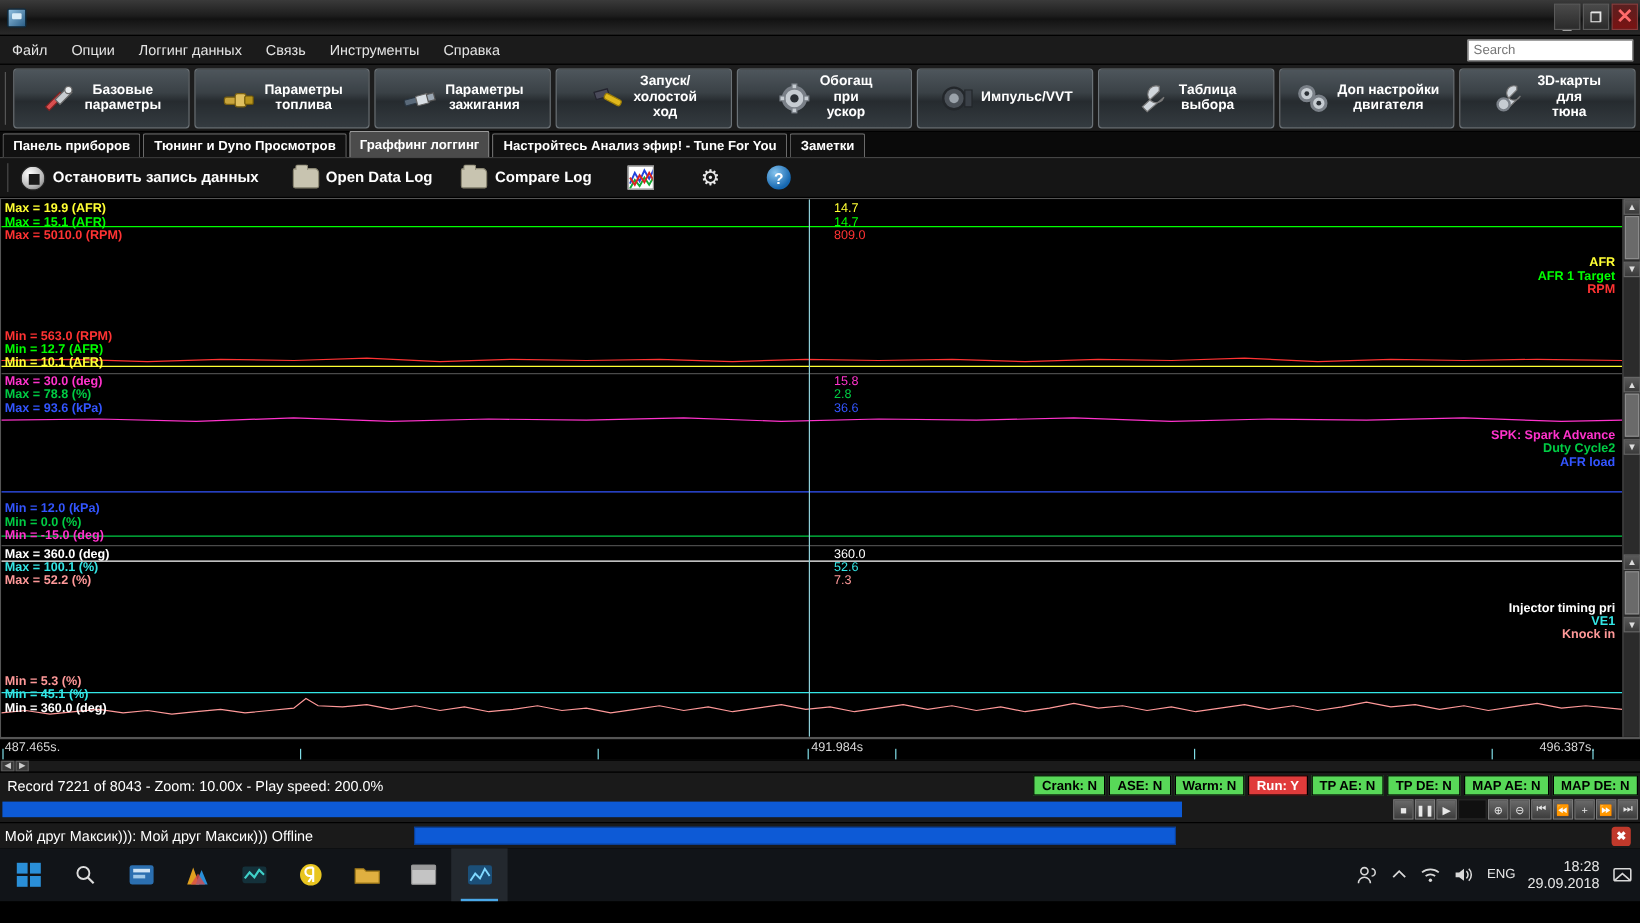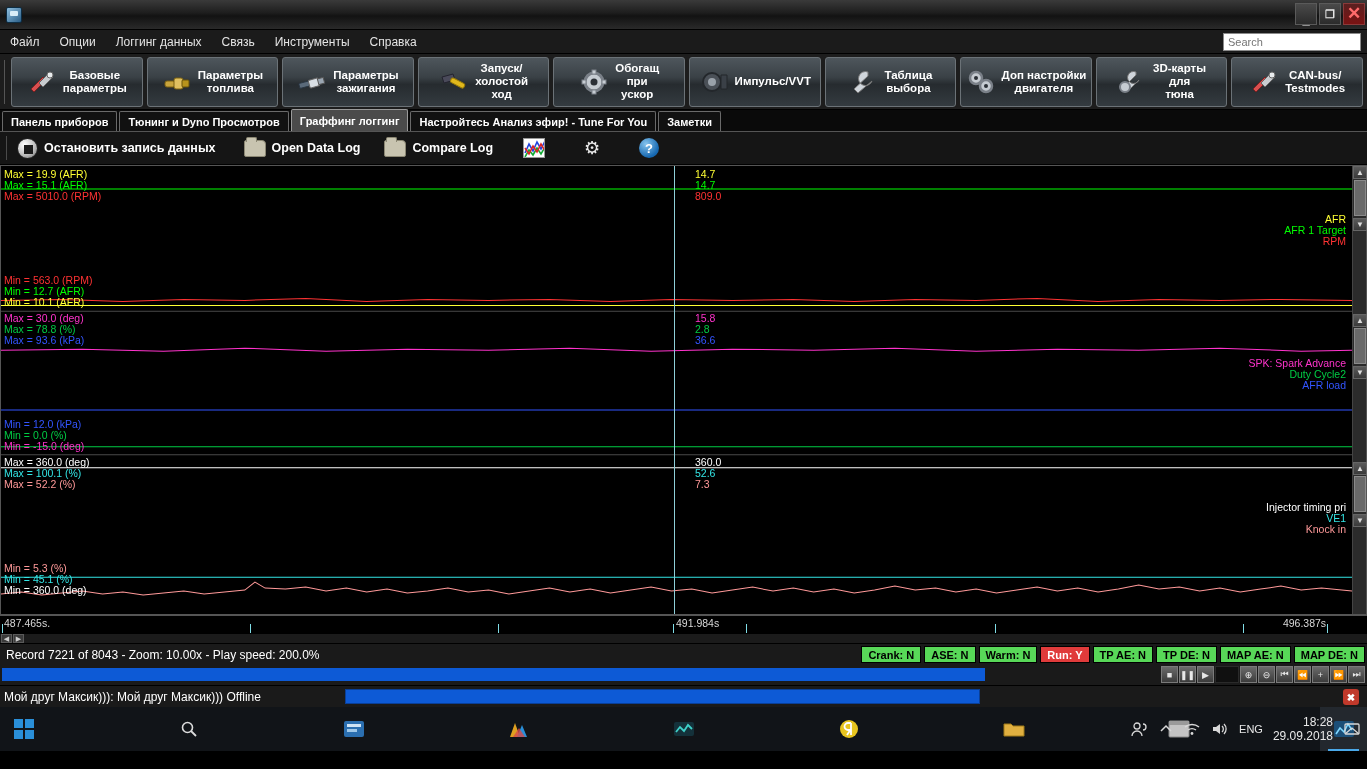--- a/index.html
+++ b/index.html
@@ -125,21 +125,21 @@
   
   .graph-wrap {
     position: relative; height: 450px; background: #000;
     border: 1px solid #555; margin: 0;
     display: flex;
   }
   .graph-canvas { position: relative; flex: 1 1 auto; overflow: hidden; background:#000; }
   .pane-labels-left { position: absolute; left: 3px; top: 0; line-height: 11.2px; }
   .pane-labels-right { position: absolute; right: 6px; top: 0; line-height: 11.2px; text-align: right; margin-top: 45px; }
   .pane-cursor-vals { position: absolute; left: 678px; top: 0; line-height: 11.2px; margin-left: 16px; }
-  .lbl-line { font-size: 10.5px; font-weight: normal; white-space: nowrap; font-family: "Liberation Sans", sans-serif; }
+  .lbl-line { font-size: 10.5px; font-weight: bold; white-space: nowrap; font-family: "Liberation Sans", sans-serif; }
 
   .cursor-line {
     position: absolute; top: 0; bottom: 0; width: 1px; background: #8ecfd8;
   }
 
   
   .trace-svg { position:absolute; left:0; top:0; width:100%; height:100%; }
 
   
   .time-axis {
@@ -178,21 +178,21 @@
   .tbtn { width:17px; height:17px; background:linear-gradient(to bottom,#6a6a6a,#3c3c3c); border:1px solid #7a7a7a; color:#e8e8e8; font-size:9px; display:flex; align-items:center; justify-content:center; cursor:pointer;}
   .tbtn.dark { background:#101010; border-color:#2a2a2a; }
 
   
   .connrow { height: 22px; background:#1a1a1a; display:flex; align-items:center; position:relative; border-top:1px solid #000;}
   .conn-text { color:#fff; font-size:12px; padding-left:4px; white-space:nowrap;}
   .conn-bar { position:absolute; left:345px; top:3px; width:635px; height:15px; background:#0d5ad6; border:1px solid #0a3f96;}
   .conn-icon { position:absolute; right:8px; top:3px; width:16px; height:16px; background:#c0392b; border-radius:3px; display:flex; align-items:center; justify-content:center; color:#fff; font-size:10px; font-weight:bold;}
 
   
-  .taskbar { height: 44px; background:#111418; display:flex; align-items:center; position:relative;justify-content:space-between; }
+  .taskbar { height: 44px; background:#111418; display:flex; align-items:center; position:relative; }
   .tb-item { width: 47px; height:44px; display:flex; align-items:center; justify-content:center; cursor:pointer; position:relative;}
   .tb-item.active { background:#23282e; }
   .tb-item.active::after{content:""; position:absolute; bottom:0; left:8px; right:8px; height:2px; background:#4aa8e8;}
   .tray { position:absolute; right:0; top:0; height:44px; display:flex; align-items:center; gap:10px; padding-right:6px; color:#e8e8e8; font-size:11px;}
   .clock { text-align:right; line-height:14px; font-size:12px; }
   .win-logo { width:20px; height:20px; display:grid; grid-template-columns:1fr 1fr; grid-template-rows:1fr 1fr; gap:2px;}
   .win-logo i { background:#2a8fd8; display:block;}
 </style>
 </head>
 <body>
@@ -330,31 +330,20 @@
       <svg viewBox="0 0 30 26" width="30" height="26">
         <path d="M19 3 a6 6 0 1 0 3 8 L11 22 L7 18 L19 6 Z" fill="#cfd5db" stroke="#777"></path>
         <circle cx="8" cy="18" r="5" fill="#c6ccd2" stroke="#7a8088" stroke-width="2"></circle>
       </svg>
     </div>
     <div class="lbl">3D-карты
 для
 тюна</div>
   </div>
 
-  <div class="bigbtn">
-    <div class="bigicon">
-      <svg viewBox="0 0 30 26" width="30" height="26">
-        <path d="M4 20 L16 8 L19 11 L7 23 Z" fill="#d94f4f" stroke="#7a2020" stroke-width="1"></path>
-        <path d="M22 4 L26 8 L16 18 L12 14 Z" fill="#c8ccd0" stroke="#666" stroke-width="1"></path>
-        <circle cx="23" cy="6" r="3" fill="#e8ecee" stroke="#666"></circle>
-      </svg>
-    </div>
-    <div class="lbl">CAN-bus/
-Testmodes</div>
-  </div>
 </div>
 
 <div class="tabrow">
   <div class="tab">
       <span>Панель приборов</span>
     </div>
   <div class="tab">
       <span>Тюнинг и Dyno Просмотров</span>
     </div>
   <div class="tab active">

